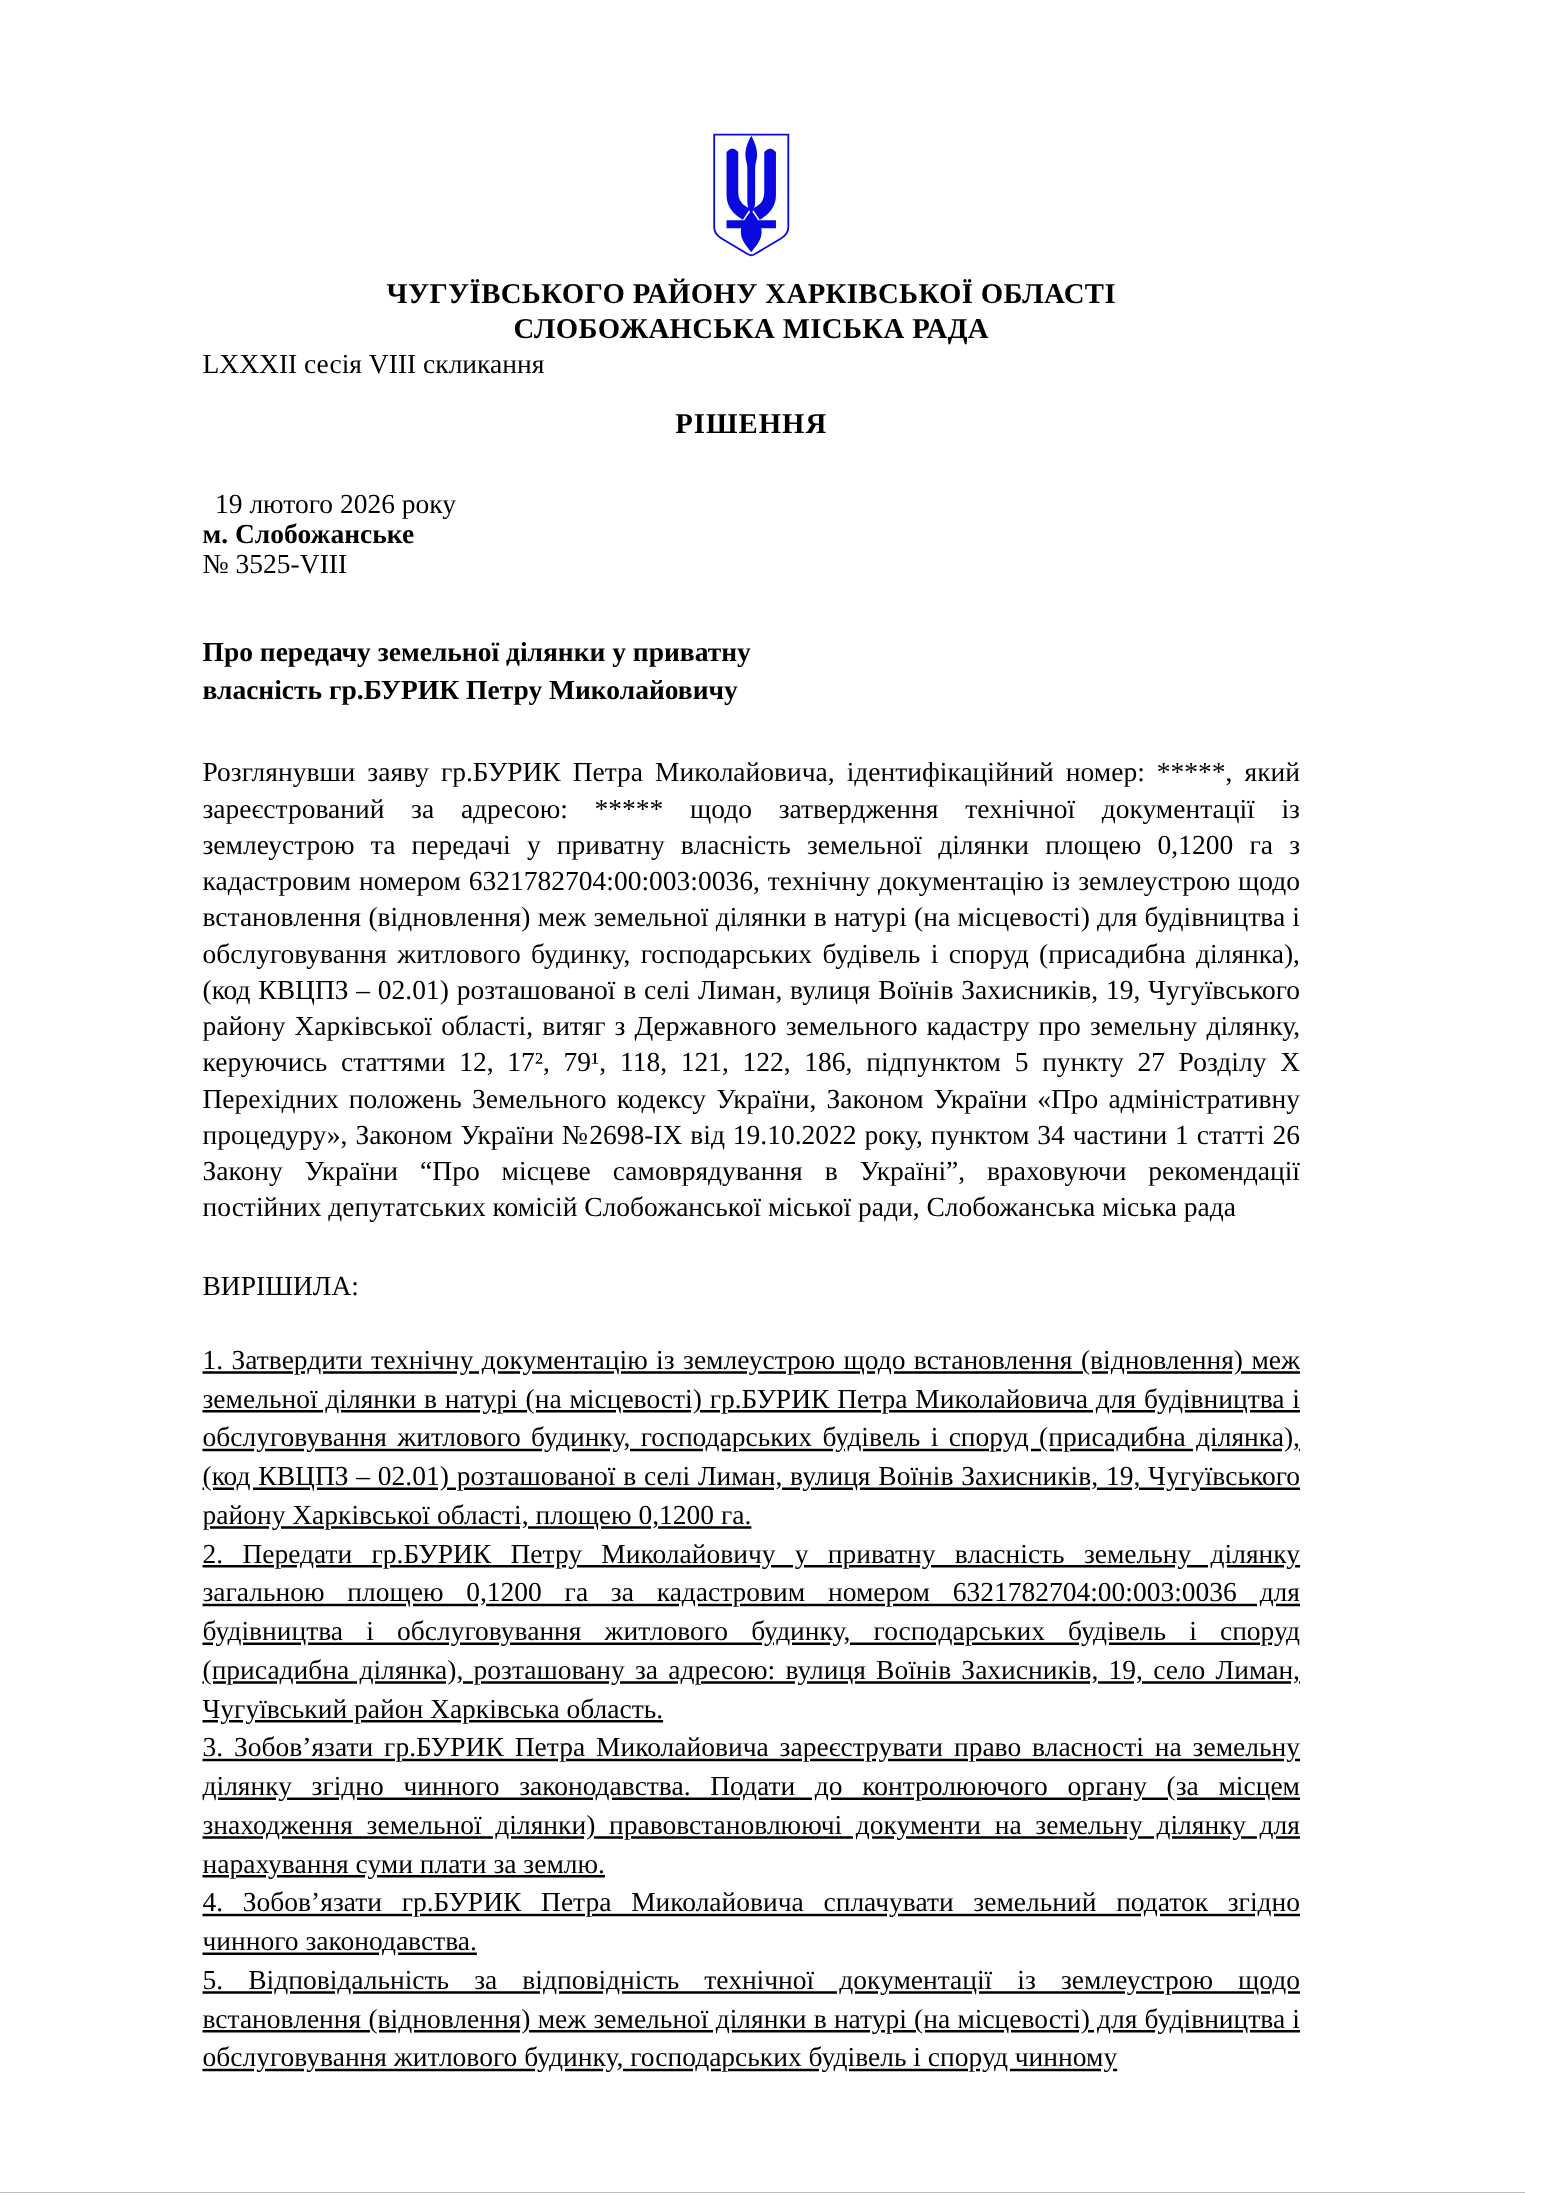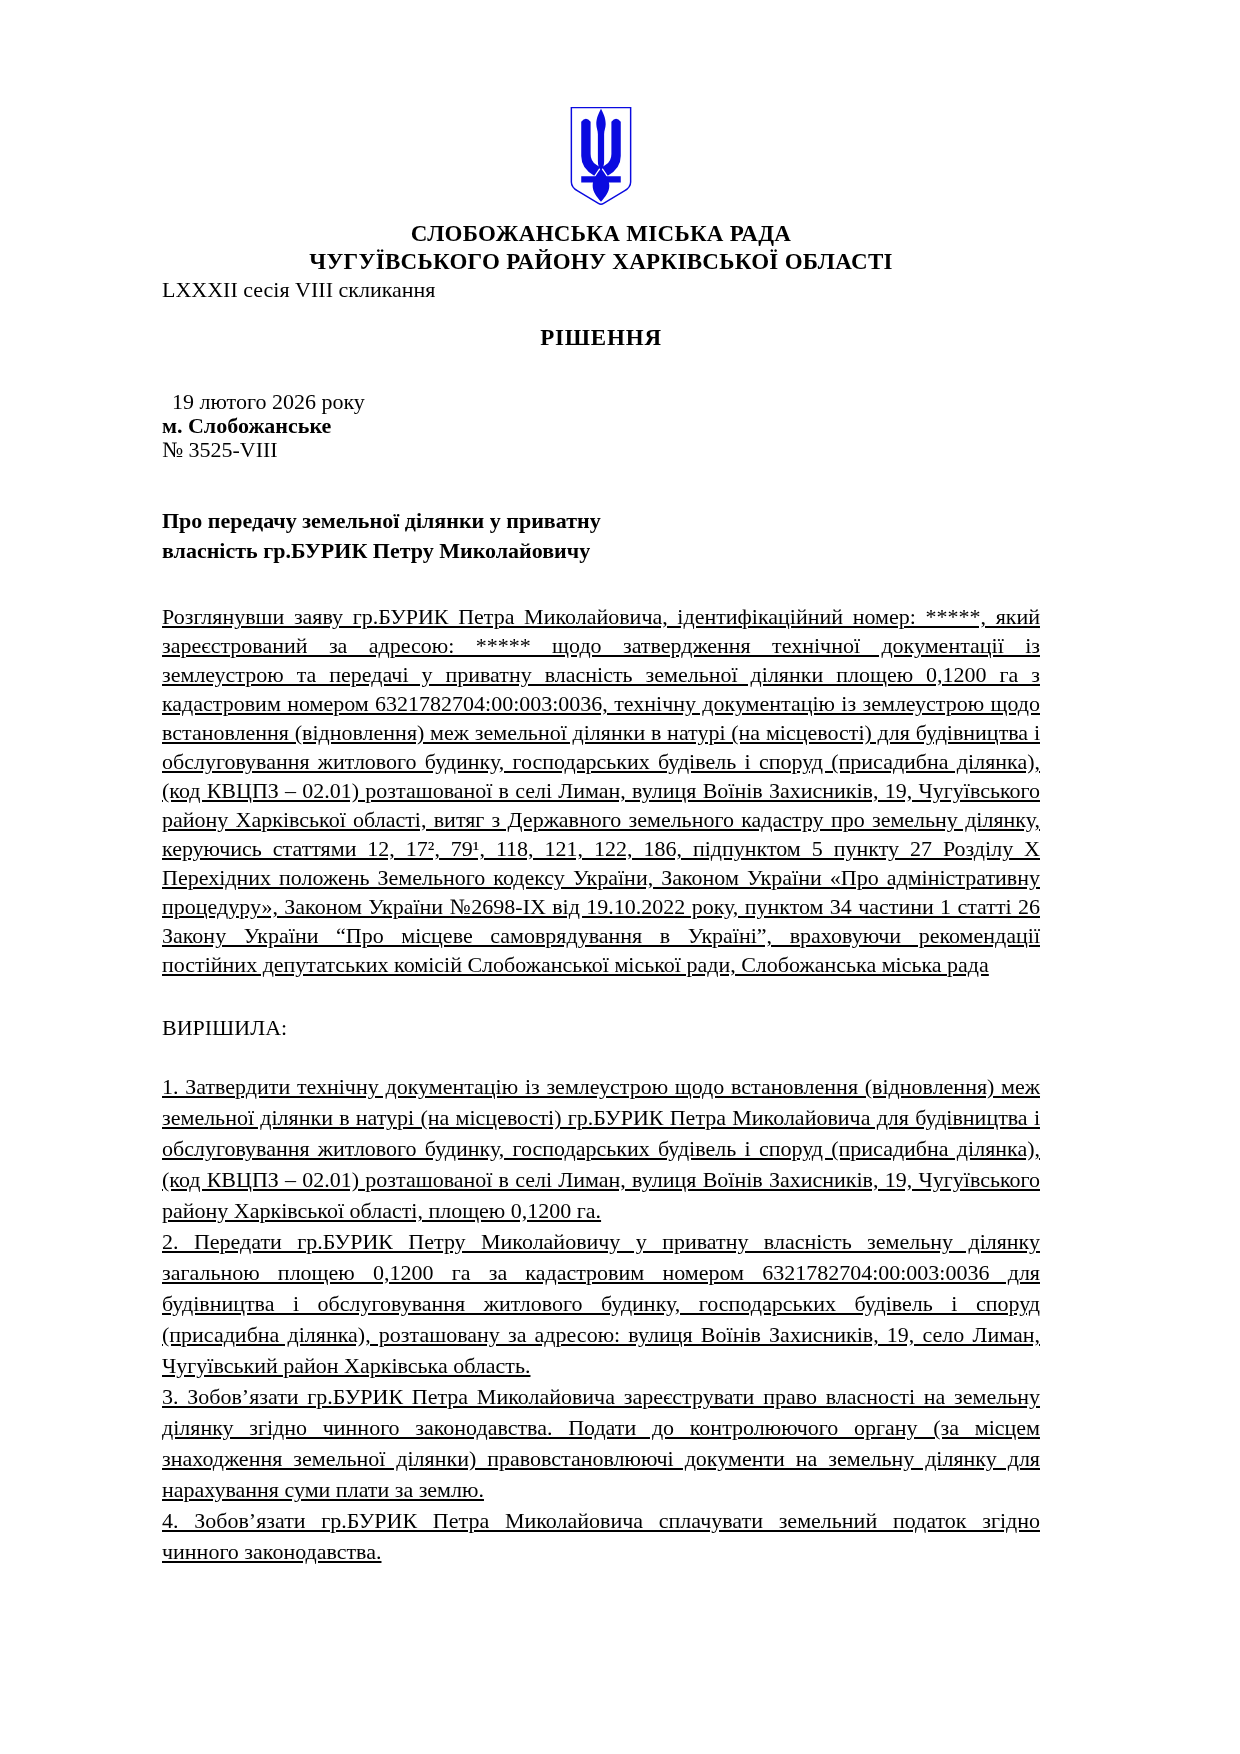--- a/index.html
+++ b/index.html
@@ -54,21 +54,20 @@
     margin-top:44px;
     font-weight:bold;
     font-size:22px;
     line-height:30px;
   }
   .preamble{
     margin:36px 0 0 0;
     font-size:22px;
     line-height:29px;
     text-align:justify;
-    text-decoration:underline;
   }
   .resolved{
     margin:36px 0 0 0;
     font-size:22px;
     line-height:26px;
     font-weight:normal;
   }
   .items{margin-top:30px;}
   .items p{
     margin:0;
@@ -95,22 +94,22 @@
 
         <path d="M33 4.5 C29.5 11 28.5 15 28.5 19.5 C28.5 23 30 25.5 30 29 L30 55 Q30 61 33 64 Q36 61 36 55 L36 29 C36 25.5 37.5 23 37.5 19.5 C37.5 15 36.5 11 33 4.5 Z"></path>
 
         <path d="M14 69.5 H52 V75.5 H14 Z"></path>
 
         <path d="M33 62 C27.5 69 25 73.5 25 78.5 C25 84.5 29 89 33 94 C37 89 41 84.5 41 78.5 C41 73.5 38.5 69 33 62 Z"></path>
       </g>
     </svg>
   </div>
 
+  <div class="org-header">ЧУГУЇВСЬКОГО РАЙОНУ ХАРКІВСЬКОЇ ОБЛАСТІ</div>
   <div class="org-header">СЛОБОЖАНСЬКА МІСЬКА РАДА</div>
-  <div class="org-header">ЧУГУЇВСЬКОГО РАЙОНУ ХАРКІВСЬКОЇ ОБЛАСТІ</div>
   <div class="session-line">LXXXII сесія VIII скликання</div>
 
   <div class="doc-type">РІШЕННЯ</div>
 
   <div class="meta-row">
     <span class="date">19  лютого 2026 року</span>
     <span class="place">м. Слобожанське</span>
     <span class="number">№ 3525-VIII</span>
   </div>
 
@@ -121,15 +120,16 @@
 
   <p class="preamble">Розглянувши заяву гр.БУРИК Петра Миколайовича, ідентифікаційний номер: *****, який зареєстрований за адресою: ***** щодо затвердження технічної документації із землеустрою та передачі у приватну власність земельної ділянки площею 0,1200 га з кадастровим номером 6321782704:00:003:0036, технічну документацію із землеустрою щодо встановлення (відновлення) меж земельної ділянки в натурі (на місцевості) для будівництва і обслуговування житлового будинку, господарських будівель і споруд (присадибна ділянка), (код КВЦПЗ – 02.01) розташованої в селі Лиман, вулиця Воїнів Захисників, 19, Чугуївського району Харківської області, витяг з Державного земельного кадастру про земельну ділянку, керуючись статтями 12, 17², 79¹, 118, 121, 122, 186, підпунктом 5 пункту 27 Розділу X Перехідних положень Земельного кодексу України, Законом України «Про адміністративну процедуру», Законом України №2698-IX від 19.10.2022 року, пунктом 34 частини 1 статті 26  Закону  України “Про  місцеве самоврядування в Україні”, враховуючи рекомендації постійних депутатських комісій Слобожанської міської ради, Слобожанська міська  рада</p>
 
   <p class="resolved">ВИРІШИЛА:</p>
 
   <div class="items">
     <p>1. Затвердити технічну документацію із землеустрою щодо встановлення (відновлення) меж земельної ділянки в натурі (на місцевості) гр.БУРИК Петра Миколайовича для будівництва і обслуговування житлового будинку, господарських будівель і споруд (присадибна ділянка), (код КВЦПЗ – 02.01) розташованої в селі Лиман, вулиця Воїнів Захисників, 19, Чугуївського району Харківської області,  площею 0,1200 га.</p>
     <p>2. Передати гр.БУРИК Петру Миколайовичу у приватну власність земельну ділянку загальною площею 0,1200 га за кадастровим номером 6321782704:00:003:0036 для будівництва і обслуговування житлового будинку, господарських будівель і споруд (присадибна ділянка), розташовану за адресою: вулиця Воїнів Захисників, 19, село Лиман, Чугуївський район Харківська область.</p>
     <p>3. Зобов’язати  гр.БУРИК Петра Миколайовича зареєструвати право власності на земельну ділянку згідно чинного законодавства. Подати до контролюючого органу (за місцем знаходження земельної ділянки) правовстановлюючі документи на земельну ділянку для нарахування суми плати за землю.</p>
     <p>4. Зобов’язати гр.БУРИК Петра Миколайовича сплачувати земельний податок згідно чинного законодавства.</p>
+    <p>5. Відповідальність за відповідність технічної документації із землеустрою щодо встановлення (відновлення) меж земельної ділянки в натурі (на місцевості) для будівництва і обслуговування житлового будинку, господарських будівель і споруд чинному</p>
   </div>
 
 </div>
 
 </body></html>

